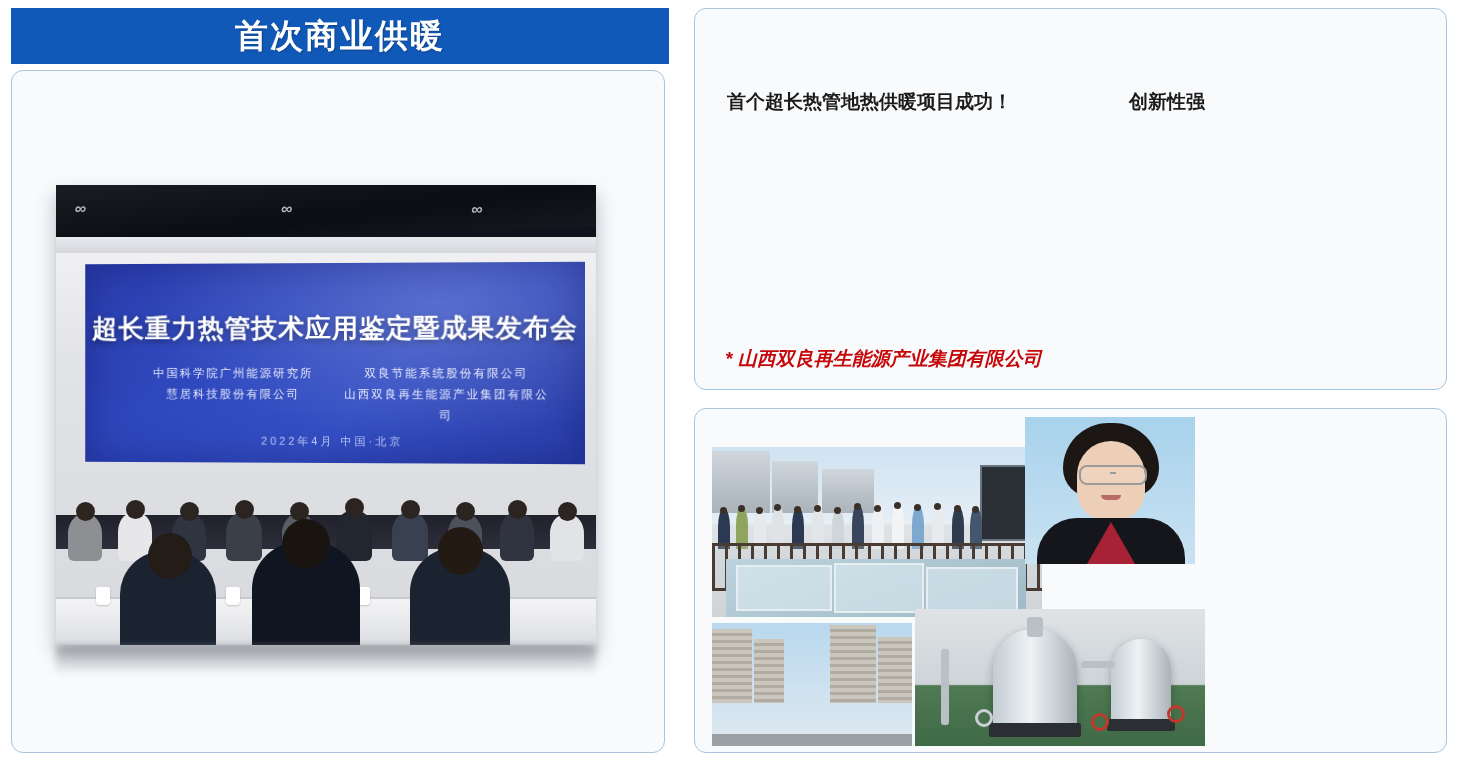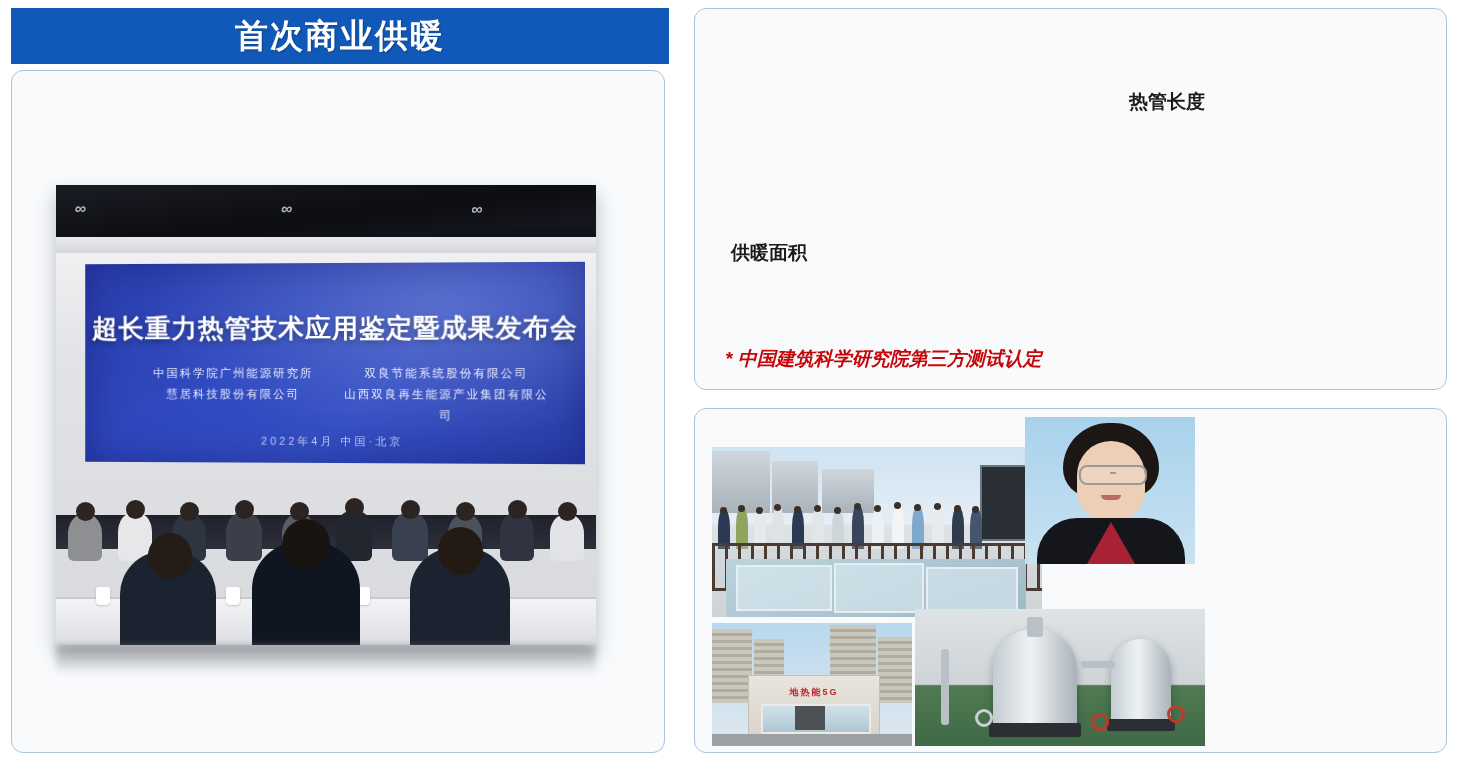--- a/index.html
+++ b/index.html
@@ -275,32 +275,32 @@
       </div>
       <div class="photo-shadow"></div>
 
 
     </div>
   </div>
 
   <div class="stats-panel">
 
     <div class="stat s1">
+      <div class="lab">首个超长热管地热供暖项目成功！</div>
     </div>
 
     <div class="stat s2">
-      <div class="lab">热管长度</div>
+      <div class="lab">创新性强</div>
     </div>
 
     <div class="stat s3">
-      <div class="lab">供暖面积</div>
-    </div>
-
-
-    <div class="footnote">* 中国建筑科学研究院第三方测试认定</div>
+    </div>
+
+
+    <div class="footnote">* 山西双良再生能源产业集团有限公司</div>
   </div>
 
   <div class="photos-panel">
 
     <div class="ph ph-delegation">
       <div class="dg-sky"></div>
       <div class="dg-bld" style="left:0;top:4px;width:58px;height:62px;"></div>
       <div class="dg-bld" style="left:60px;top:14px;width:46px;height:52px;"></div>
       <div class="dg-bld" style="left:110px;top:22px;width:52px;height:44px;"></div>
       <div class="dg-board"></div>
@@ -351,25 +351,20 @@
       <div class="pt-suit"></div>
       <div class="pt-shirt"></div>
     </div>
 
     <div class="ph ph-building">
       <div class="bd-sky"></div>
       <div class="bd-tower" style="left:0;top:6px;width:40px;height:74px;"></div>
       <div class="bd-tower" style="left:42px;top:16px;width:30px;height:64px;"></div>
       <div class="bd-tower" style="left:118px;top:2px;width:46px;height:78px;"></div>
       <div class="bd-tower" style="left:166px;top:14px;width:34px;height:66px;"></div>
-      <div class="bd-box">
-        <div class="bd-sign">地热能5G</div>
-        <div class="bd-win"></div>
-        <div class="bd-door"></div>
-      </div>
       <div class="bd-ground"></div>
     </div>
 
     <div class="ph ph-equip">
       <div class="eq-bg"></div>
       <div class="eq-tank" style="left:78px;top:20px;width:84px;height:100px;"></div>
       <div class="eq-base" style="left:74px;top:114px;width:92px;height:14px;"></div>
       <div class="eq-tank" style="left:196px;top:30px;width:60px;height:84px;"></div>
       <div class="eq-base" style="left:192px;top:110px;width:68px;height:12px;"></div>
       <div class="eq-pipe" style="left:26px;top:40px;width:8px;height:76px;"></div>

